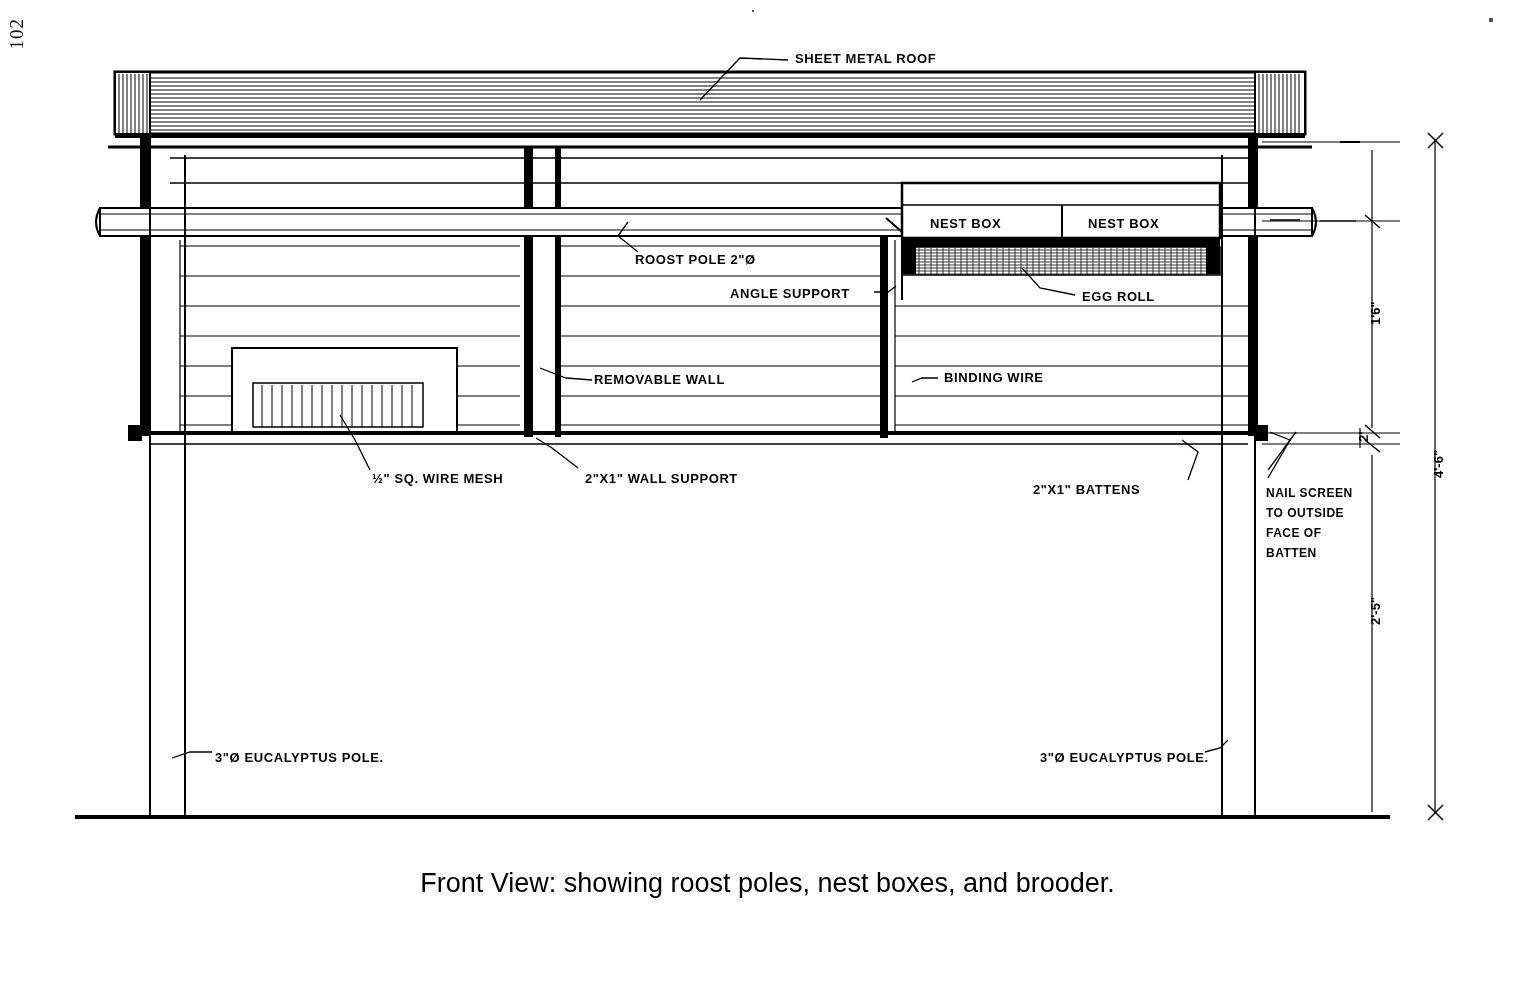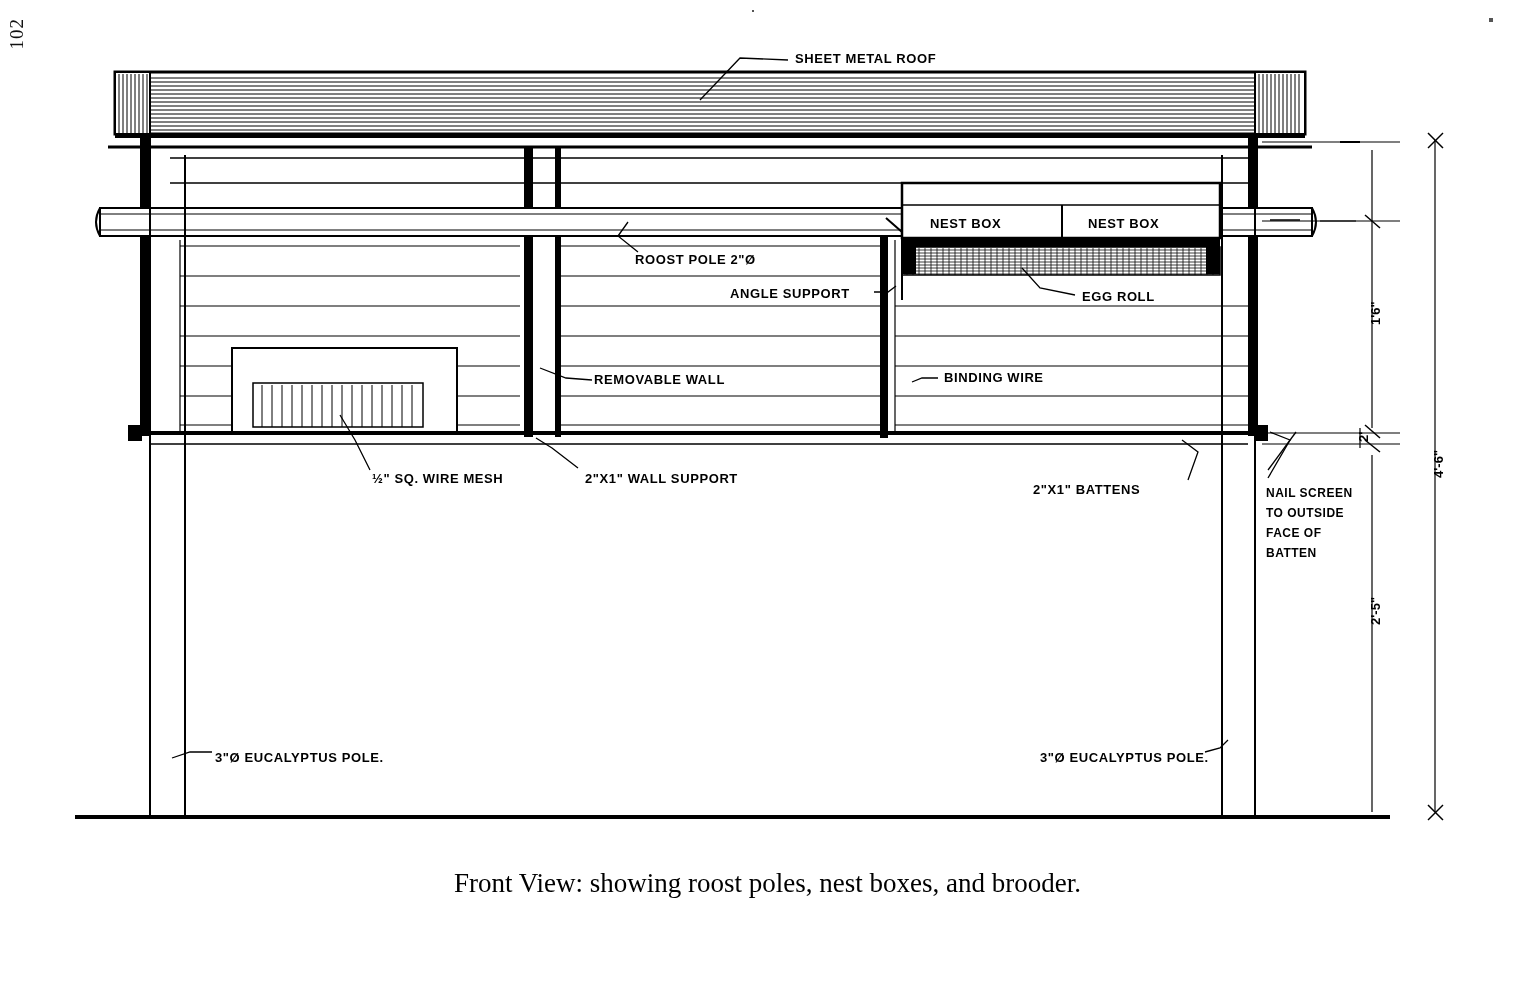--- a/index.html
+++ b/index.html
@@ -28,21 +28,21 @@
     writing-mode: vertical-rl;
     transform: rotate(180deg);
     color: #111;
   }
   .caption {
     position: absolute;
     left: 0;
     top: 868px;
     width: 1535px;
     text-align: center;
-    font-family: Liberation Serif, serif;
+    font-family: Liberation Sans, sans-serif;
     font-size: 27px;
     color: #000;
   }
   svg.drawing {
     position: absolute;
     left: 0;
     top: 0;
   }
   .lbl {
     font-family: "Liberation Sans", sans-serif;

